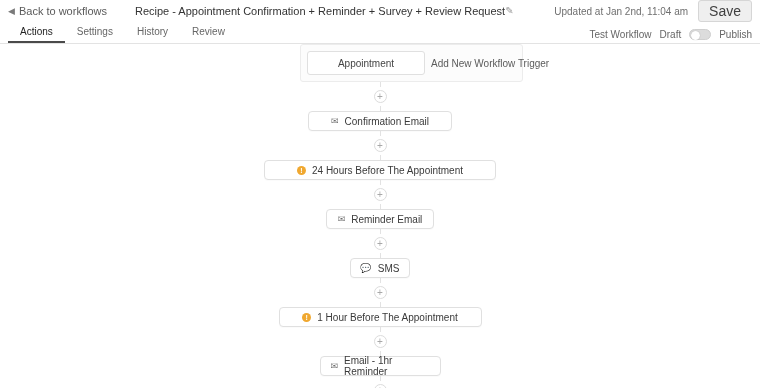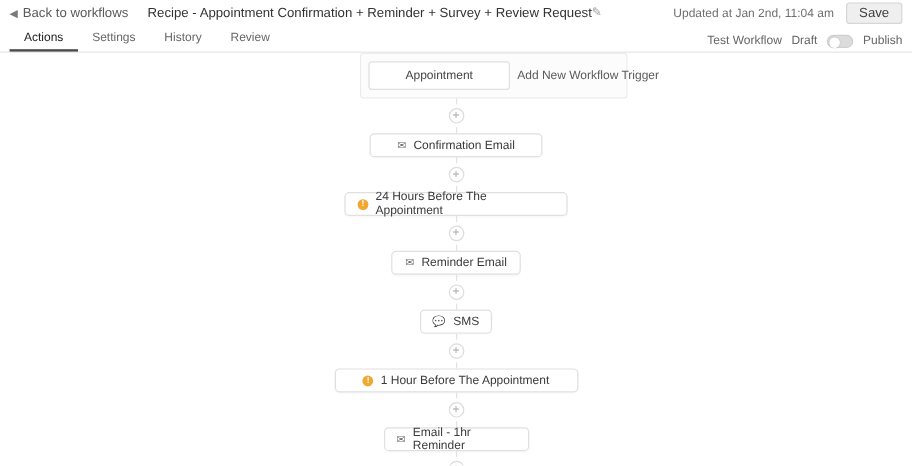--- a/index.html
+++ b/index.html
@@ -33,21 +33,21 @@
   }
   .back-chevron {
     font-size: 9px;
     line-height: 1;
     color: #7a7a7a;
   }
   .title-wrap {
     display: flex;
     align-items: center;
     gap: 0;
-    margin-left: 16px;
+    margin-left: 28px;
     font-size: 11px;
     color: #333;
   }
   .pencil-icon {
     color: #9a9a9a;
     font-size: 10px;
     line-height: 1;
   }
   .top-right {
     margin-left: auto;
@@ -55,21 +55,21 @@
     align-items: center;
     gap: 10px;
     font-size: 10px;
     color: #6f6f6f;
   }
   .btn-save {
     background: #efefef;
     border: 1px solid #d6d6d6;
     border-radius: 3px;
     padding: 2px 10px;
-    font-size: 11px;
+    font-size: 14px;
     color: #3f3f3f;
     cursor: pointer;
   }
 
   
   .tabbar {
     height: 22px;
     border-bottom: 1px solid #e3e3e3;
     display: flex;
     align-items: flex-end;
@@ -239,21 +239,21 @@
   }
   .node .glyph {
     font-size: 9px;
     line-height: 1;
     color: #6b6b6b;
   }
   .node.wide-1 { width: 144px; }
   .node.wide-2 { width: 108px; }
   .node.wide-7 { width: 121px; }
   .node.wide-8 { width: 60px; }
-  .node.delay { width: 186px; justify-content: flex-end; }
+  .node.delay { width: 232px; }
   .node.delay2 { width: 203px; }
 
   .delay-dot {
     width: 9px; height: 9px;
     border-radius: 50%;
     background: #f0a830;
     color: #fff;
     font-size: 7px;
     line-height: 9px;
     text-align: center;

